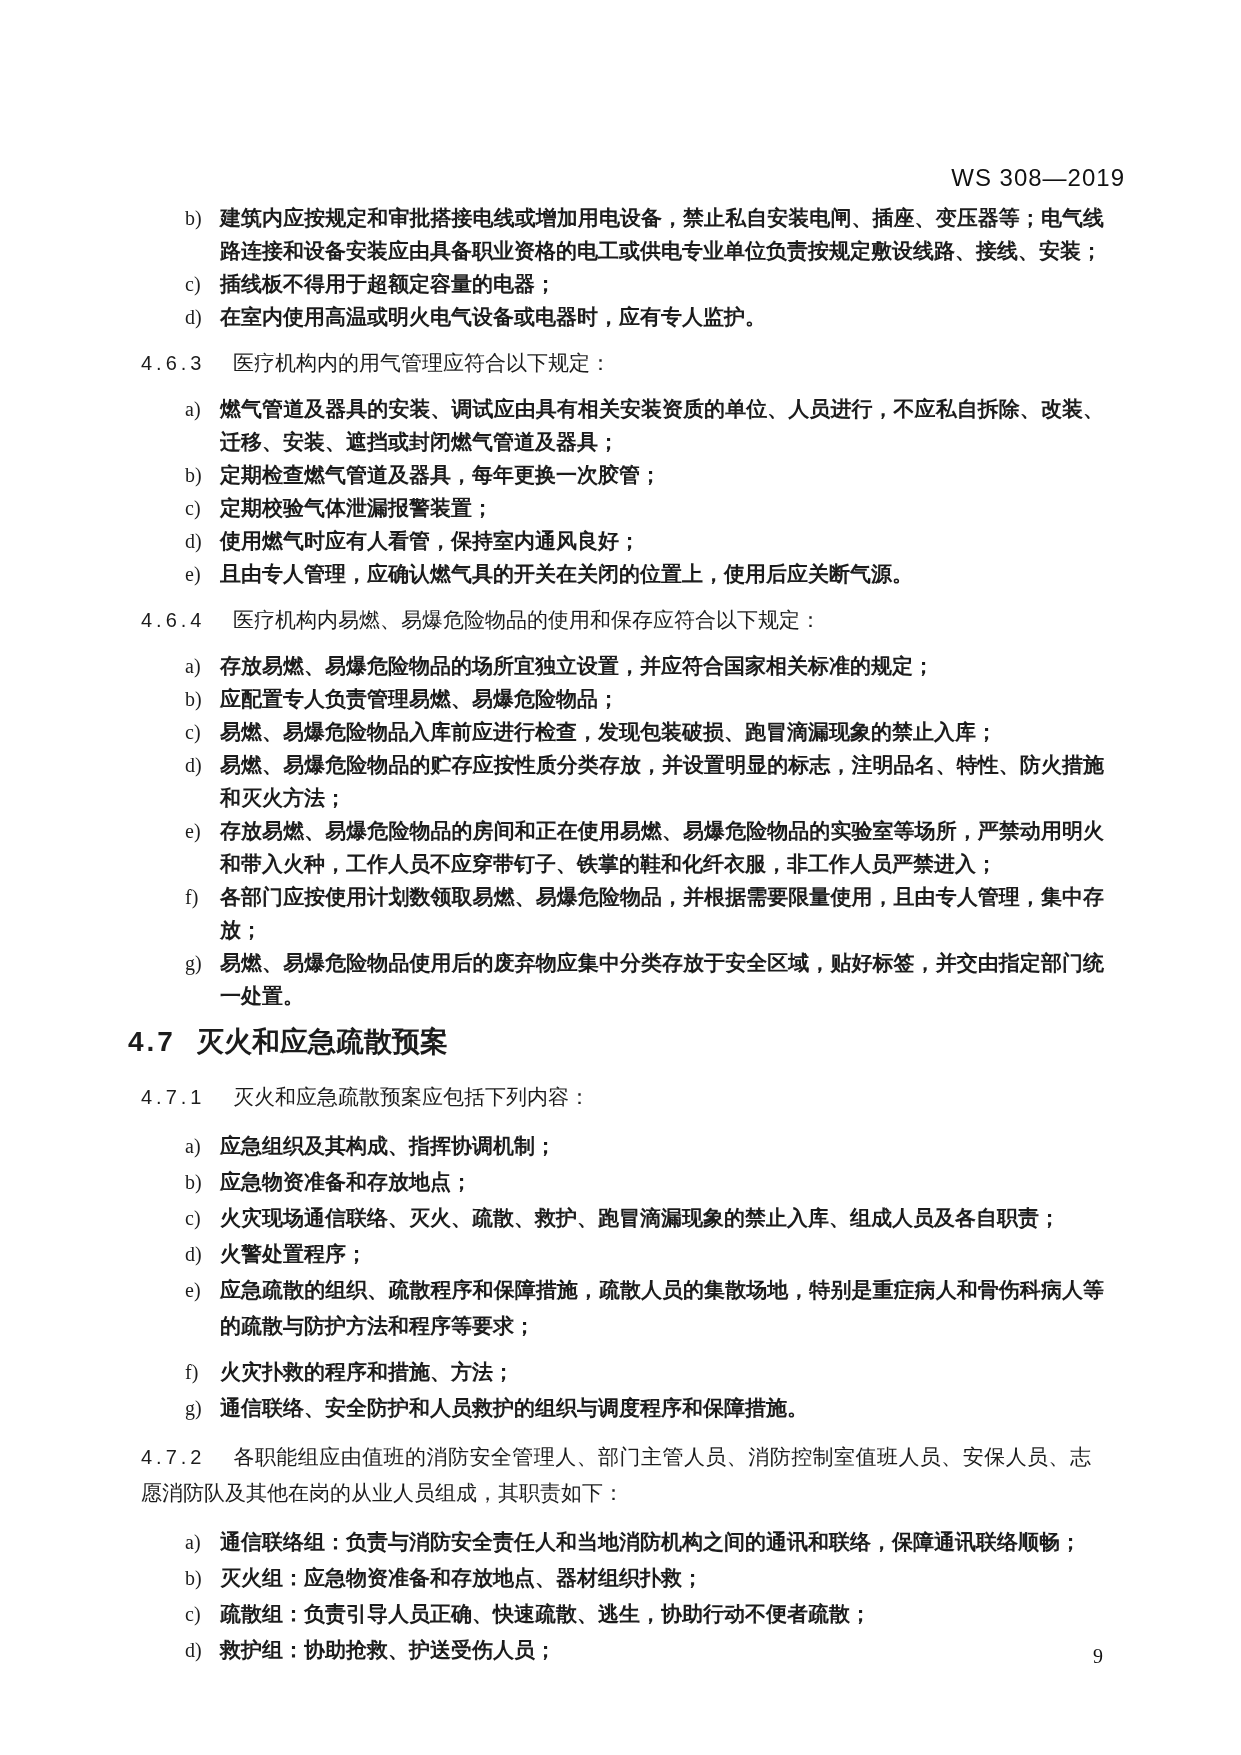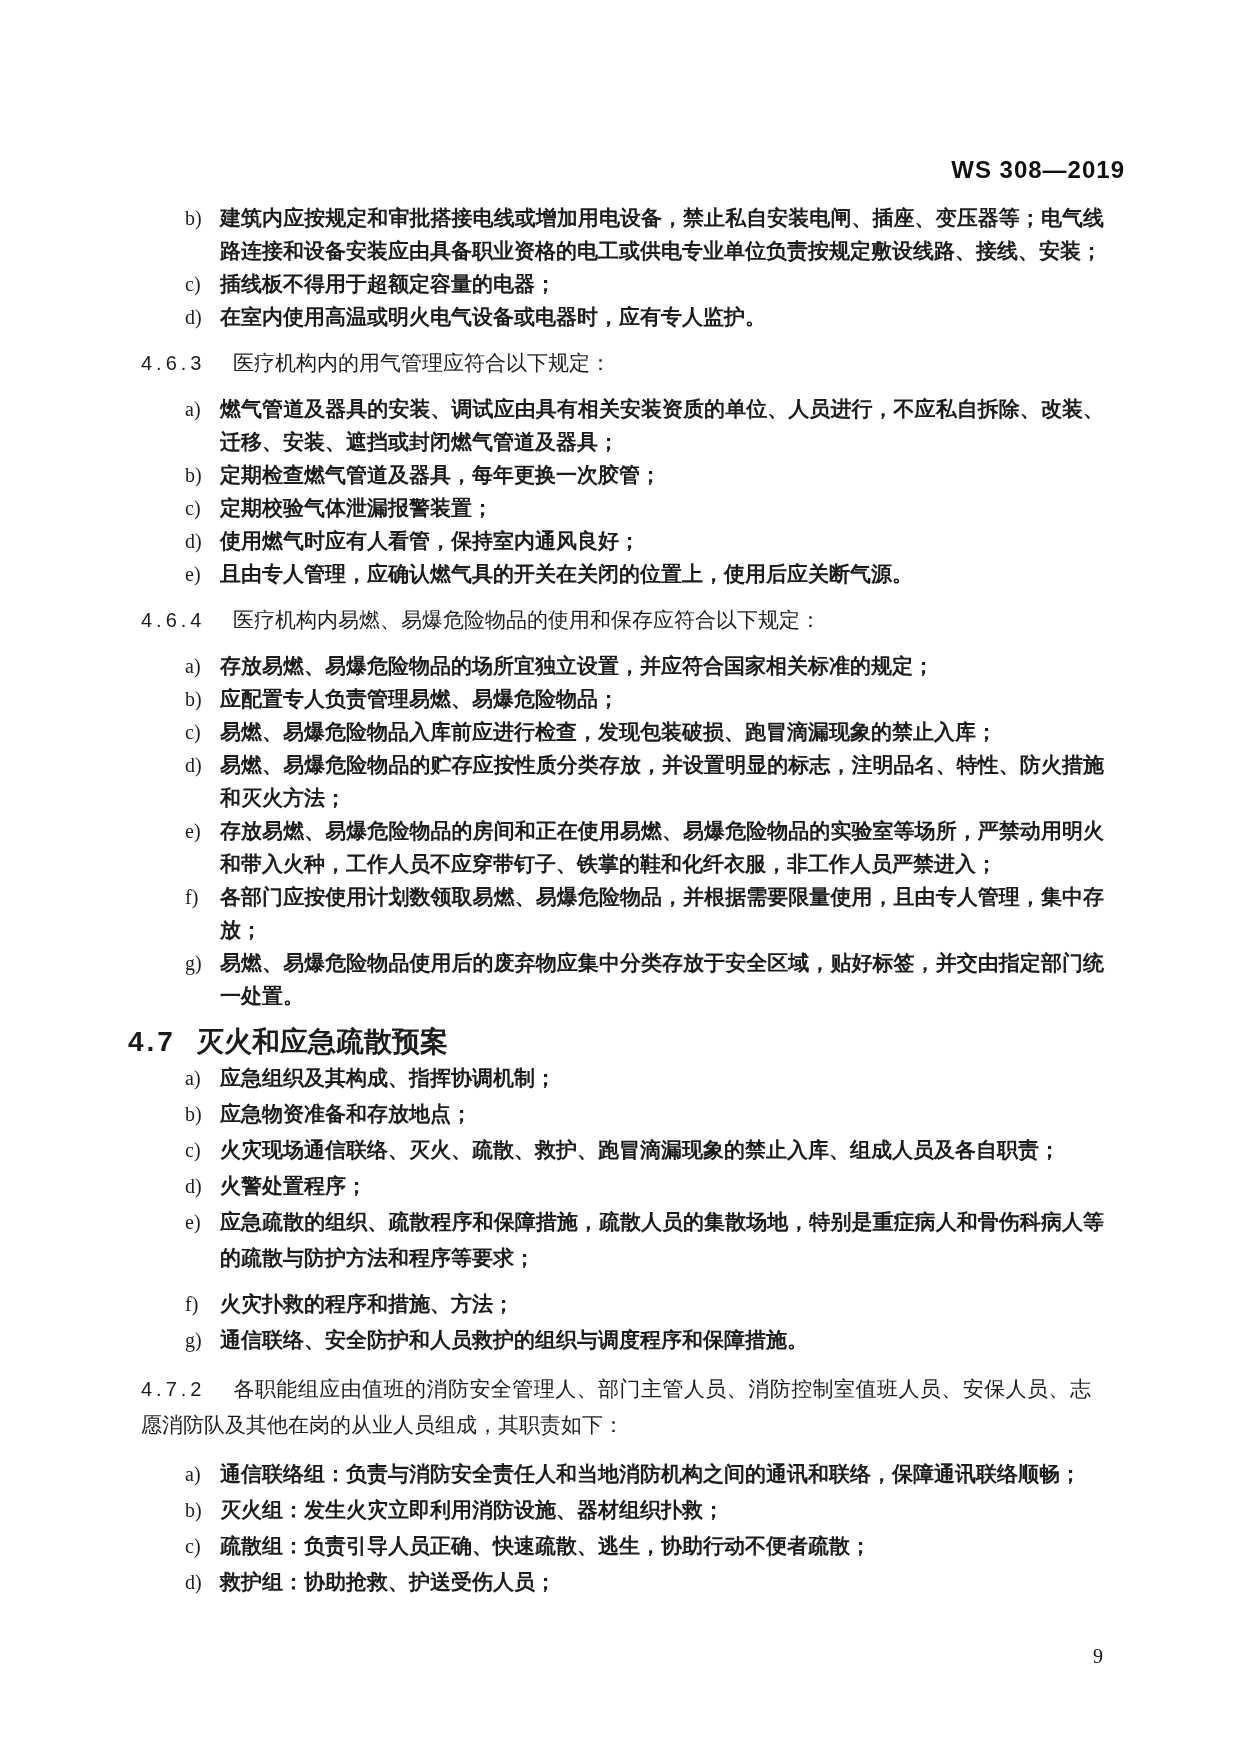--- a/index.html
+++ b/index.html
@@ -3,23 +3,23 @@
 <meta charset="utf-8">
 <style>
   html,body{margin:0;padding:0;}
   body{
     width:1241px;height:1755px;position:relative;
     background:#ffffff;color:#1c1c1c;
     font-family:"Liberation Serif","DejaVu Serif",serif;
     font-size:21px;
   }
   .doc-code{
-    position:absolute;top:156px;right:116px;
+    position:absolute;top:164px;right:116px;
     font-family:"Liberation Sans","DejaVu Sans",sans-serif;
-    font-weight:700;font-size:24px;letter-spacing:1px;color:#111;
+    font-weight:400;font-size:24px;letter-spacing:1px;color:#111;
     white-space:nowrap;
   }
   .content{position:absolute;left:128px;top:202px;width:976px;}
   .r1{line-height:33px;}
   .r2{line-height:36px;}
   .li{display:flex;margin:0 0 0 57px;}
   .li-label{flex:0 0 35px;font-size:20px;}
   .li-text{flex:1;text-align:justify;font-weight:bold;}
   .clause{margin:13px;text-align:justify;}
   .clause-num{
@@ -103,20 +103,21 @@
     </div>
     <div class="li r1">
       <span class="li-label">f)</span>
       <span class="li-text">各部门应按使用计划数领取易燃、易爆危险物品，并根据需要限量使用，且由专人管理，集中存放；</span>
     </div>
     <div class="li r1">
       <span class="li-label">g)</span>
       <span class="li-text">易燃、易爆危险物品使用后的废弃物应集中分类存放于安全区域，贴好标签，并交由指定部门统一处置。</span>
     </div>
     <h2 class="heading r2"><span class="heading-num">4.7</span><span class="heading-text">灭火和应急疏散预案</span></h2>
+    <p class="clause r2"><span class="clause-num">4.7.1</span><span class="clause-text">灭火和应急疏散预案应包括下列内容：</span></p>
     <div class="li r2">
       <span class="li-label">a)</span>
       <span class="li-text">应急组织及其构成、指挥协调机制；</span>
     </div>
     <div class="li r2">
       <span class="li-label">b)</span>
       <span class="li-text">应急物资准备和存放地点；</span>
     </div>
     <div class="li r2">
       <span class="li-label">c)</span>
@@ -138,21 +139,21 @@
       <span class="li-label">g)</span>
       <span class="li-text">通信联络、安全防护和人员救护的组织与调度程序和保障措施。</span>
     </div>
     <p class="clause r2"><span class="clause-num">4.7.2</span><span class="clause-text">各职能组应由值班的消防安全管理人、部门主管人员、消防控制室值班人员、安保人员、志愿消防队及其他在岗的从业人员组成，其职责如下：</span></p>
     <div class="li r2">
       <span class="li-label">a)</span>
       <span class="li-text">通信联络组：负责与消防安全责任人和当地消防机构之间的通讯和联络，保障通讯联络顺畅；</span>
     </div>
     <div class="li r2">
       <span class="li-label">b)</span>
-      <span class="li-text">灭火组：发生火灾立即利用消防设施、器材组织扑救；</span>
+      <span class="li-text">灭火组：应急物资准备和存放地点、器材组织扑救；</span>
     </div>
     <div class="li r2">
       <span class="li-label">c)</span>
       <span class="li-text">疏散组：负责引导人员正确、快速疏散、逃生，协助行动不便者疏散；</span>
     </div>
     <div class="li r2">
       <span class="li-label">d)</span>
       <span class="li-text">救护组：协助抢救、护送受伤人员；</span>
     </div>
   </main>

